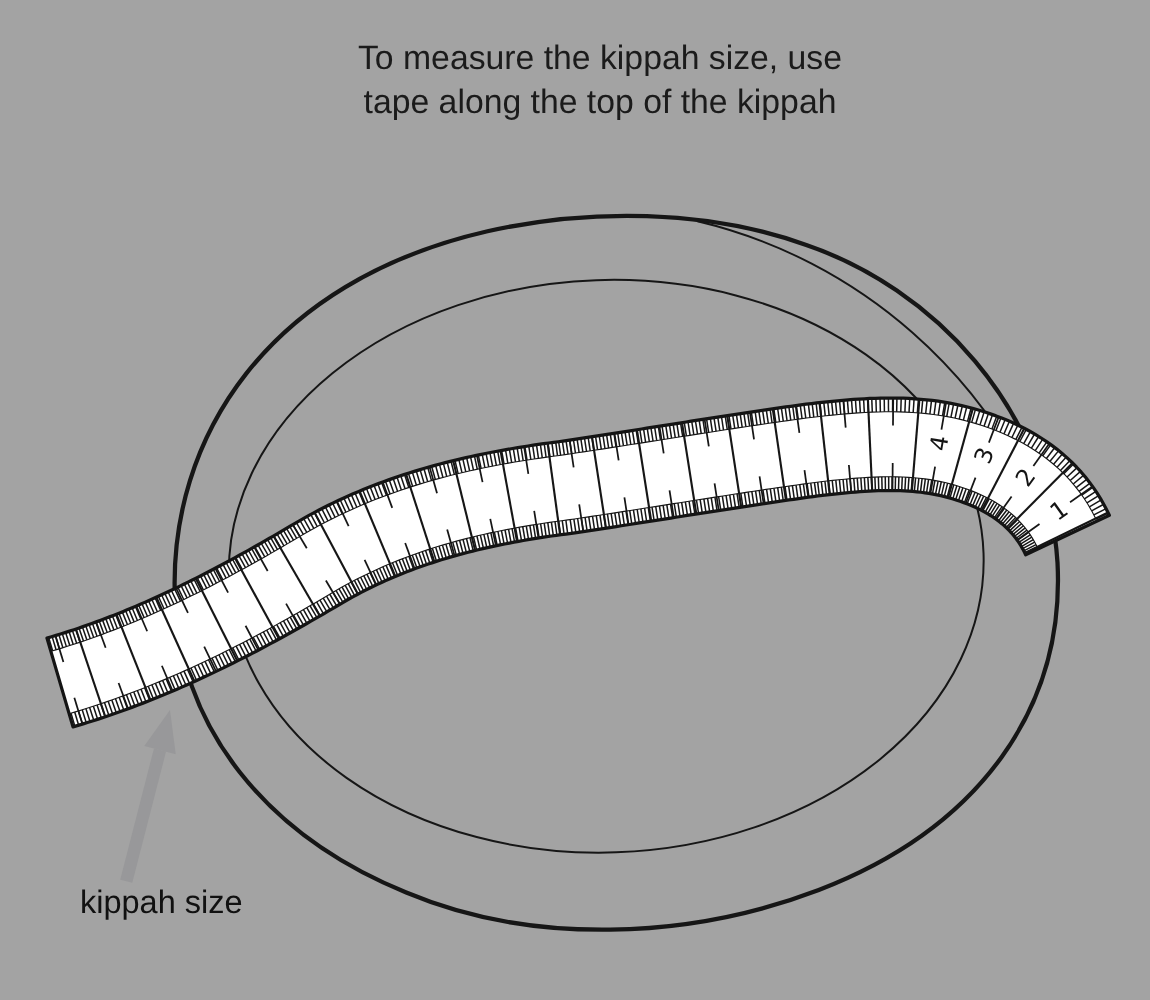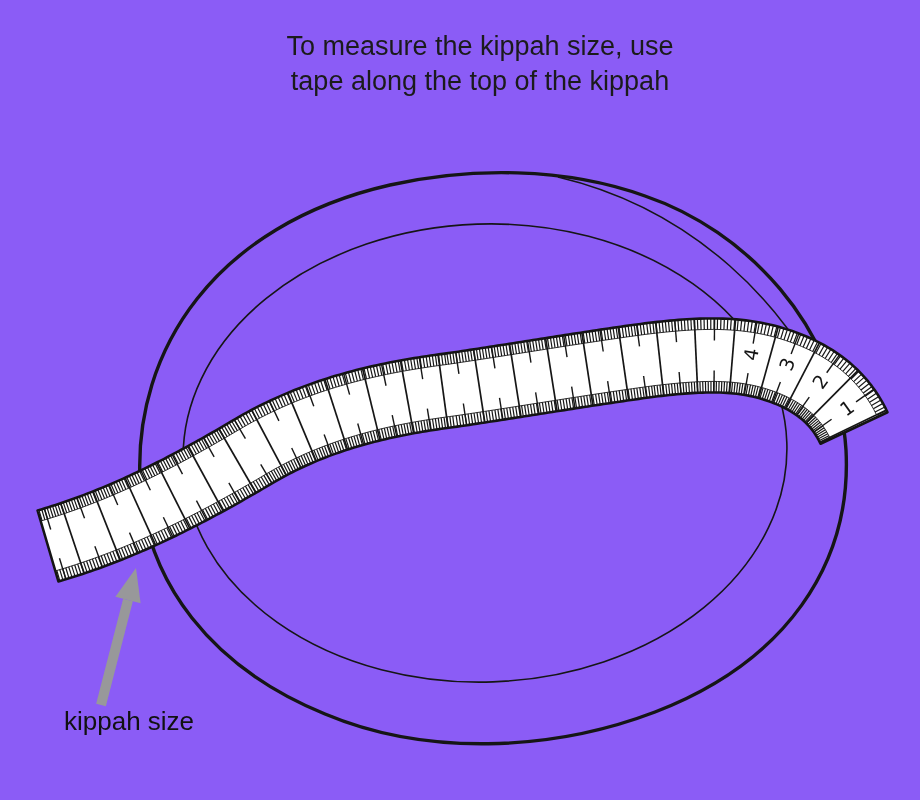--- a/index.html
+++ b/index.html
@@ -1,19 +1,19 @@
 <!DOCTYPE html>
 <html><head>
 <meta charset="utf-8">
 <style>
   html,body{margin:0;padding:0;background:#ffffff;}
   #stage{
     position:relative;
     width:920px;height:800px;
-    background:#8b5cf6;
+    background:#a3a3a3;
     overflow:hidden;
     font-family:"Liberation Sans", sans-serif;
   }
   svg{display:block;}
   .title-line{
     font-family:"Liberation Sans", sans-serif;
     font-size:27px;
     fill:#1b1b1b;
   }
   .caption{

